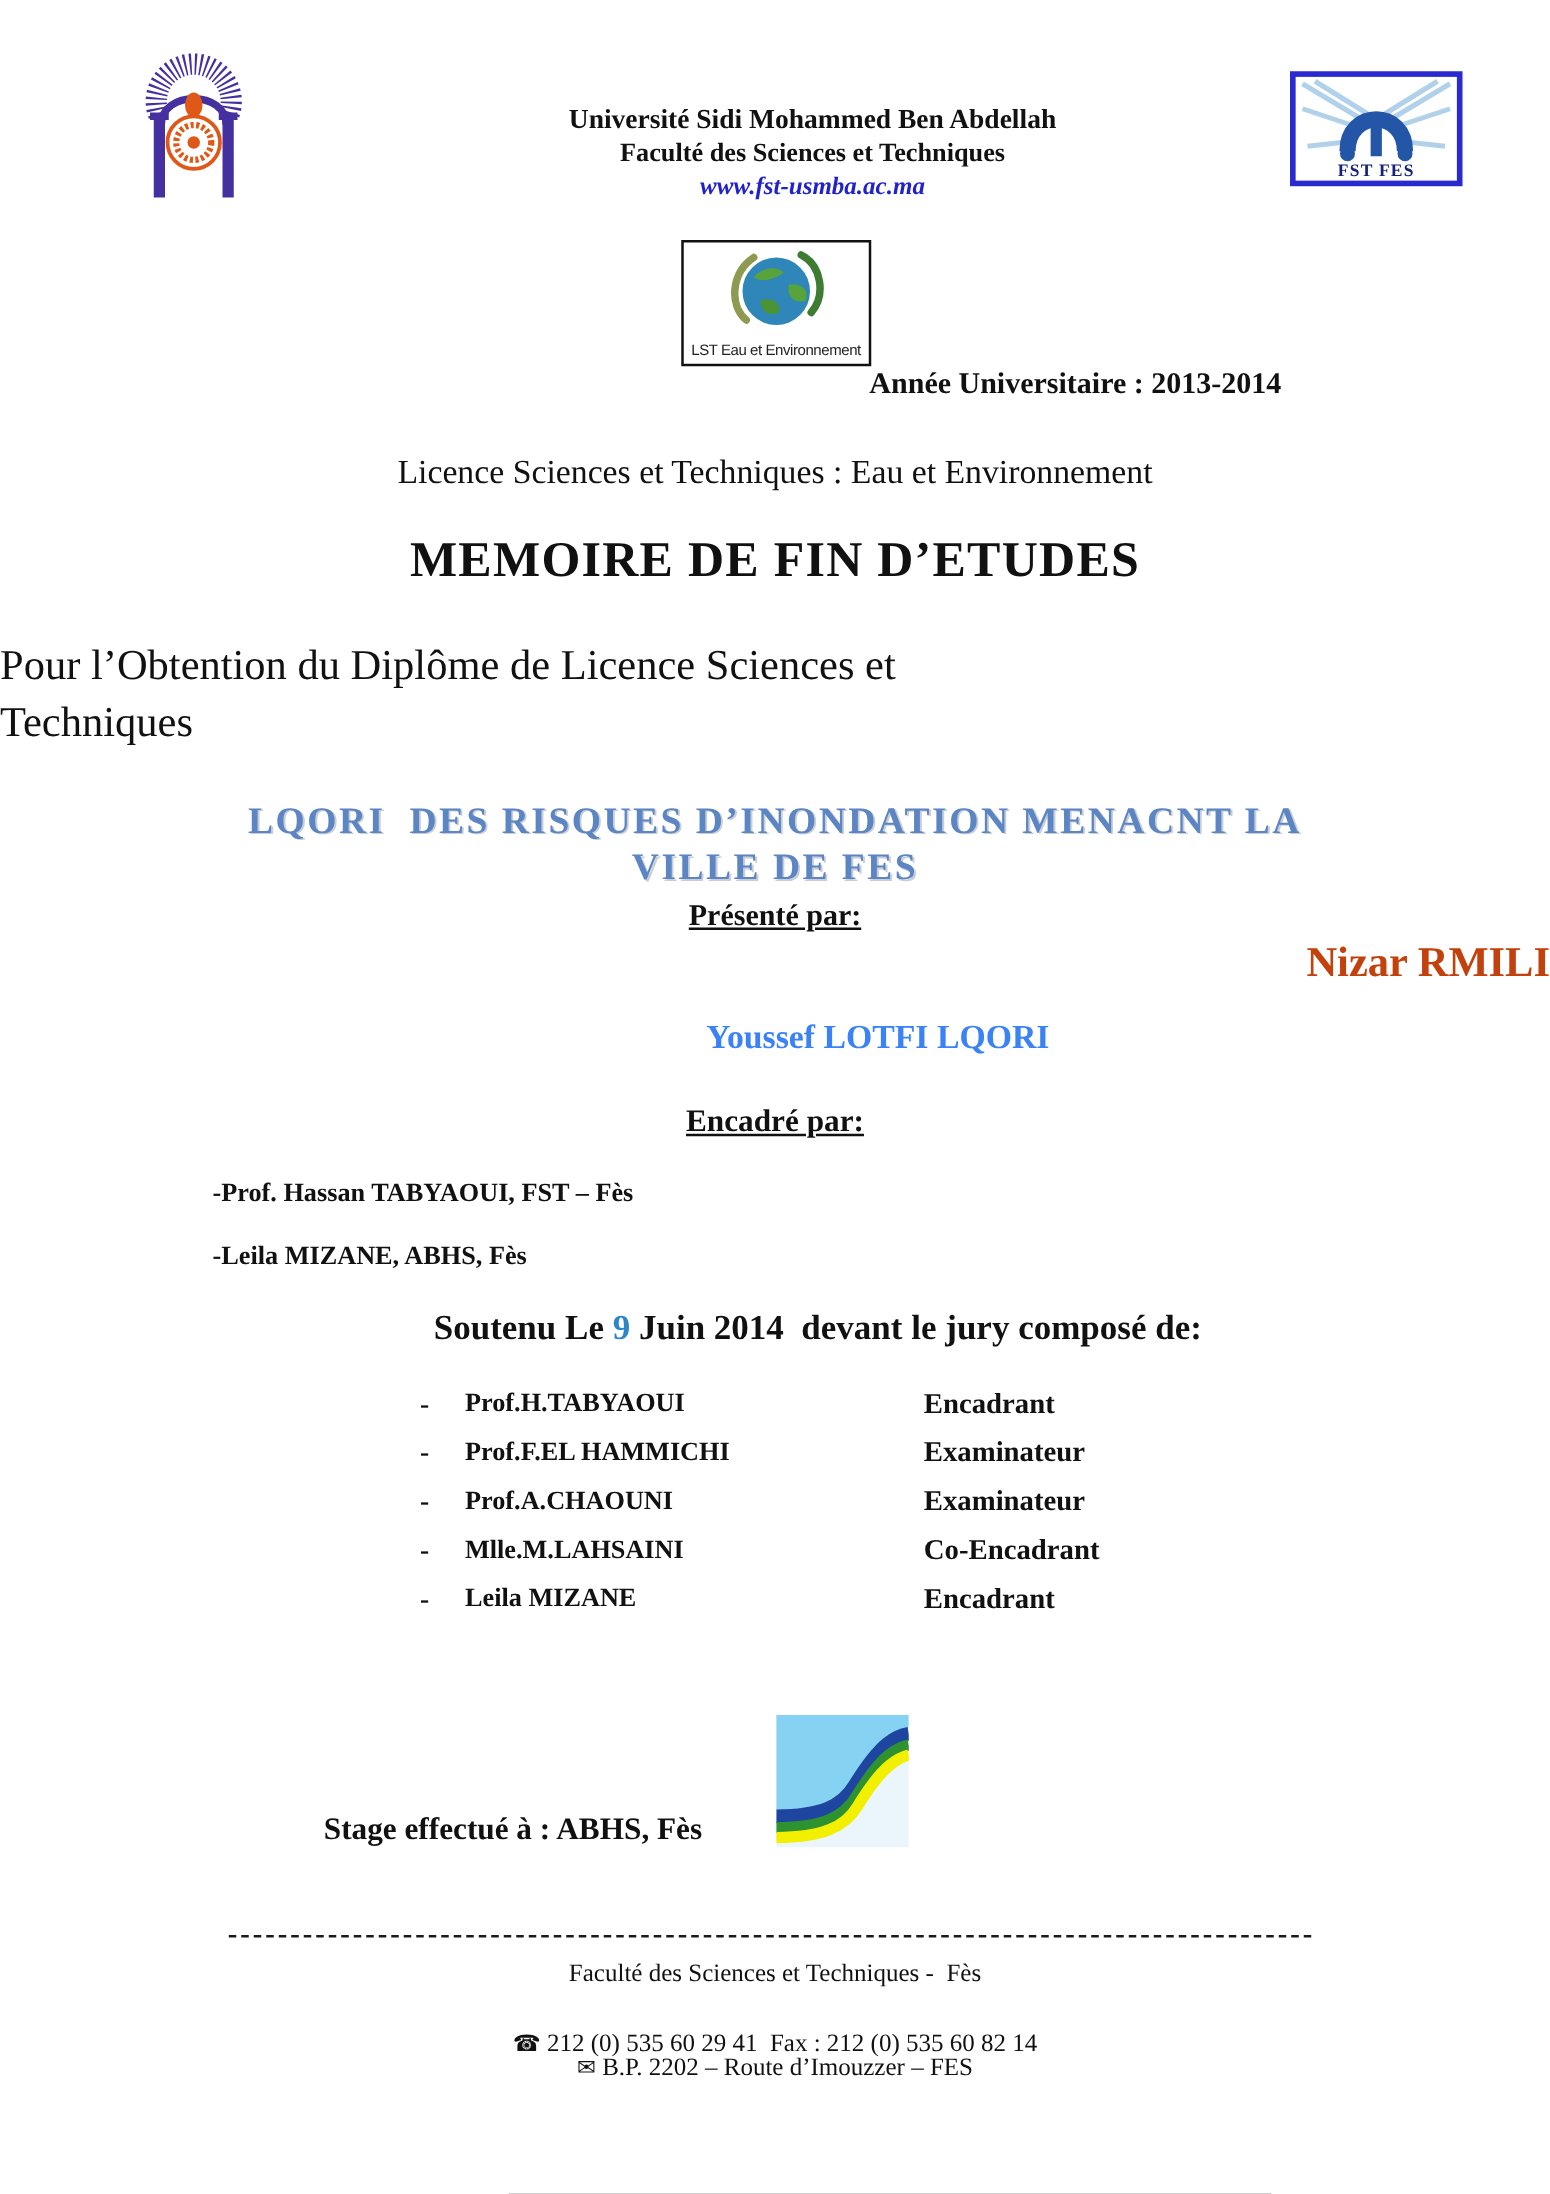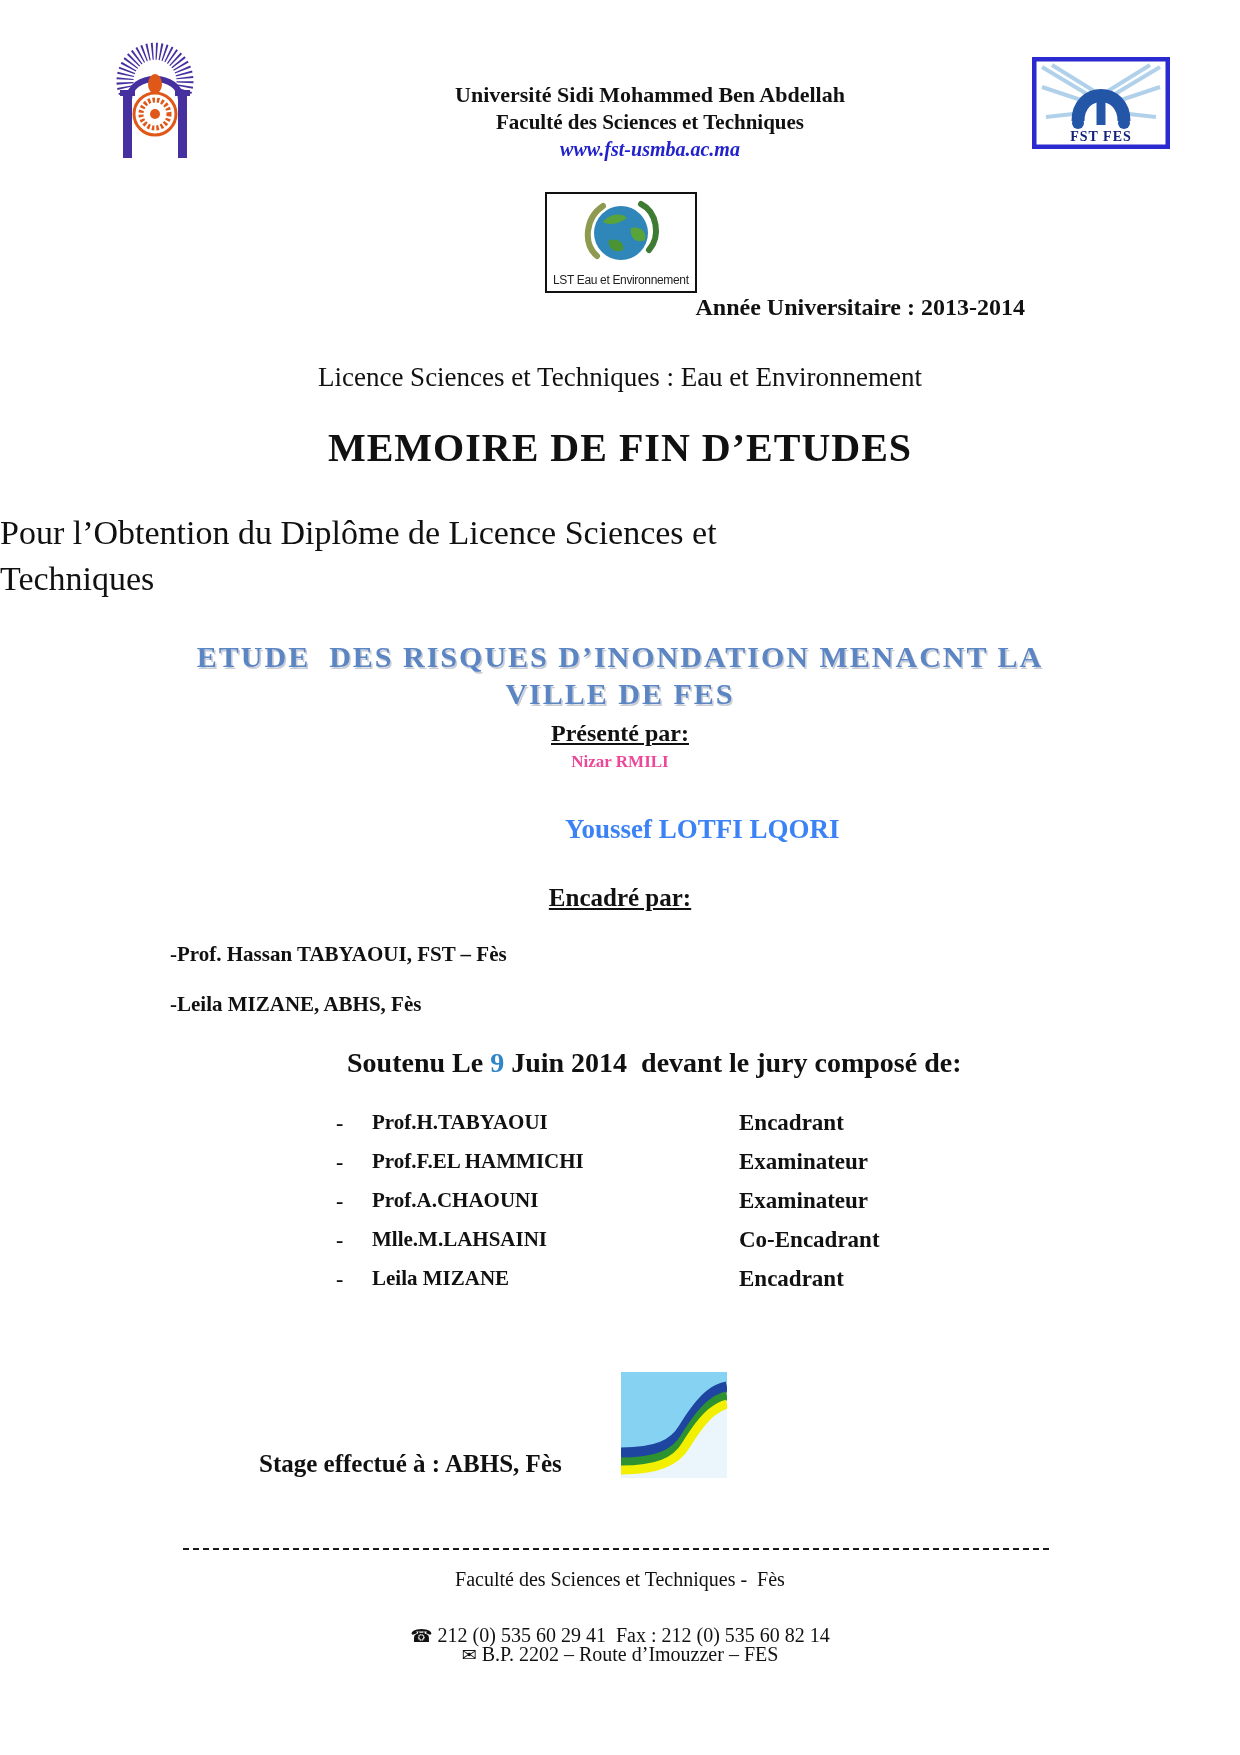--- a/index.html
+++ b/index.html
@@ -24,21 +24,21 @@
   .annee    { top:294px; left:660px; width:365px; text-align:right; font-size:24px; font-weight:bold; }
   .licence  { top:362px; left:0; width:1240px; text-align:center; font-size:27px; font-weight:normal; }
   .memoire  { top:424px; left:0; width:1240px; text-align:center; font-size:40px; font-weight:bold; letter-spacing:1px; }
   .pour     { top:510px; left:0; width:1240px; text-align:left; font-size:34px; line-height:46px; }
   .blue-title {
     top:638px; left:0; width:1240px; text-align:center;
     font-size:30px; font-weight:bold; letter-spacing:2px; line-height:37px;
     color:#5b85c3; text-shadow:1.5px 1.5px 0 #c9cdd6;
   }
   .presente { top:720px; left:0; width:1240px; text-align:center; font-size:24px; font-weight:bold; text-decoration:underline; }
-  .author-1 { top:752px; left:0; width:1240px; text-align:center; font-size:17px; font-weight:bold; color:#ec4899; }
+  .author-1 { top:752px; left:0; width:1240px; text-align:right; font-size:34px; font-weight:bold; color:#c2410c; }
   .author-2 { top:814px; left:565px; font-size:27px; font-weight:bold; color:#3b82f6; }
   .encadre  { top:884px; left:0; width:1240px; text-align:center; font-size:25px; font-weight:bold; text-decoration:underline; }
   .sup-1    { top:942px; left:170px; font-size:21px; font-weight:bold; }
   .sup-2    { top:992px; left:170px; font-size:21px; font-weight:bold; }
   .soutenu  { top:1047px; left:347px; font-size:28px; font-weight:bold; }
   .soutenu .day { color:#2e86c8; }
 
   
   .jury-row  { position:absolute; left:336px; width:760px; height:32px; }
   .jury-row.r0 { top:1110px; } .jury-row.r1 { top:1149px; } .jury-row.r2 { top:1188px; }
@@ -116,21 +116,21 @@
   <div class="abs licence">Licence Sciences et Techniques : Eau et Environnement</div>
 
   <div class="abs memoire">MEMOIRE DE FIN D’ETUDES</div>
 
   <div class="abs pour">
     <div>Pour l’Obtention du Diplôme de Licence Sciences et</div>
     <div>Techniques</div>
   </div>
 
   <div class="abs blue-title">
-    <div class="pre">ETUDE  DES RISQUES D’INONDATION MENACNT LA</div>
+    <div class="pre">LQORI  DES RISQUES D’INONDATION MENACNT LA</div>
     <div>VILLE DE FES</div>
   </div>
 
   <div class="abs presente">Présenté par:</div>
   <div class="abs author-1">Nizar RMILI</div>
   <div class="abs author-2">Youssef LOTFI LQORI</div>
 
   <div class="abs encadre">Encadré par:</div>
   <div class="abs sup-1">-Prof. Hassan TABYAOUI, FST – Fès</div>
   <div class="abs sup-2">-Leila MIZANE, ABHS, Fès</div>

